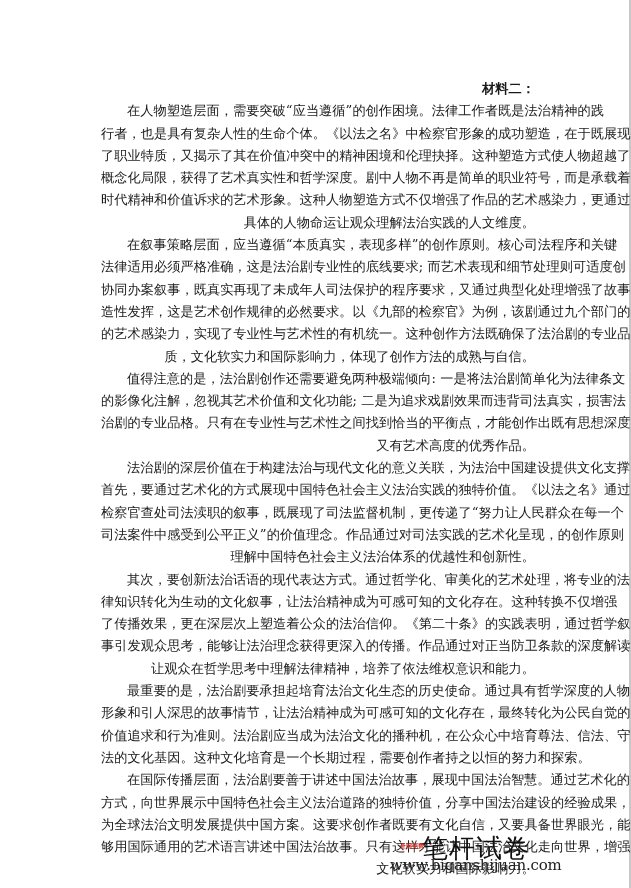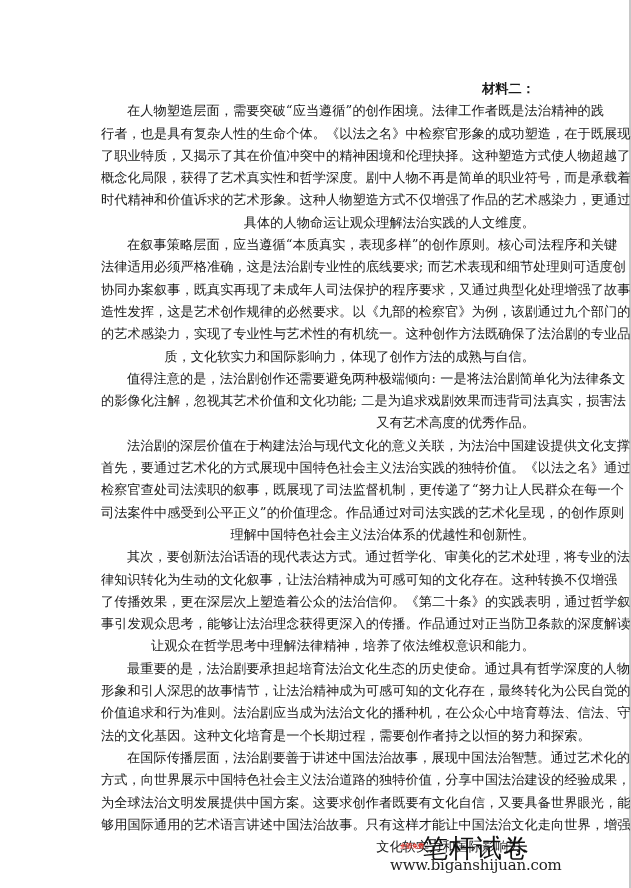--- a/index.html
+++ b/index.html
@@ -105,20 +105,21 @@
     <div class="line">法律适用必须严格准确，这是法治剧专业性的底线要求; 而艺术表现和细节处理则可适度创</div>
     <div class="line">协同办案叙事，既真实再现了未成年人司法保护的程序要求，又通过典型化处理增强了故事</div>
     <div class="line">造性发挥，这是艺术创作规律的必然要求。以《九部的检察官》为例，该剧通过九个部门的</div>
     <div class="line">的艺术感染力，实现了专业性与艺术性的有机统一。这种创作方法既确保了法治剧的专业品</div>
     <div class="line">质，文化软实力和国际影响力，体现了创作方法的成熟与自信。</div>
   </div>
 
   <div>
     <div class="line indent">值得注意的是，法治剧创作还需要避免两种极端倾向: 一是将法治剧简单化为法律条文</div>
     <div class="line">的影像化注解，忽视其艺术价值和文化功能; 二是为追求戏剧效果而违背司法真实，损害法</div>
+    <div class="line">治剧的专业品格。只有在专业性与艺术性之间找到恰当的平衡点，才能创作出既有思想深度</div>
     <div class="line">又有艺术高度的优秀作品。</div>
   </div>
 
 
   <div>
     <div class="line indent">法治剧的深层价值在于构建法治与现代文化的意义关联，为法治中国建设提供文化支撑。</div>
     <div class="line">首先，要通过艺术化的方式展现中国特色社会主义法治实践的独特价值。《以法之名》通过</div>
     <div class="line">检察官查处司法渎职的叙事，既展现了司法监督机制，更传递了“努力让人民群众在每一个</div>
     <div class="line">司法案件中感受到公平正义”的价值理念。作品通过对司法实践的艺术化呈现，的创作原则</div>
     <div class="line">理解中国特色社会主义法治体系的优越性和创新性。</div>

